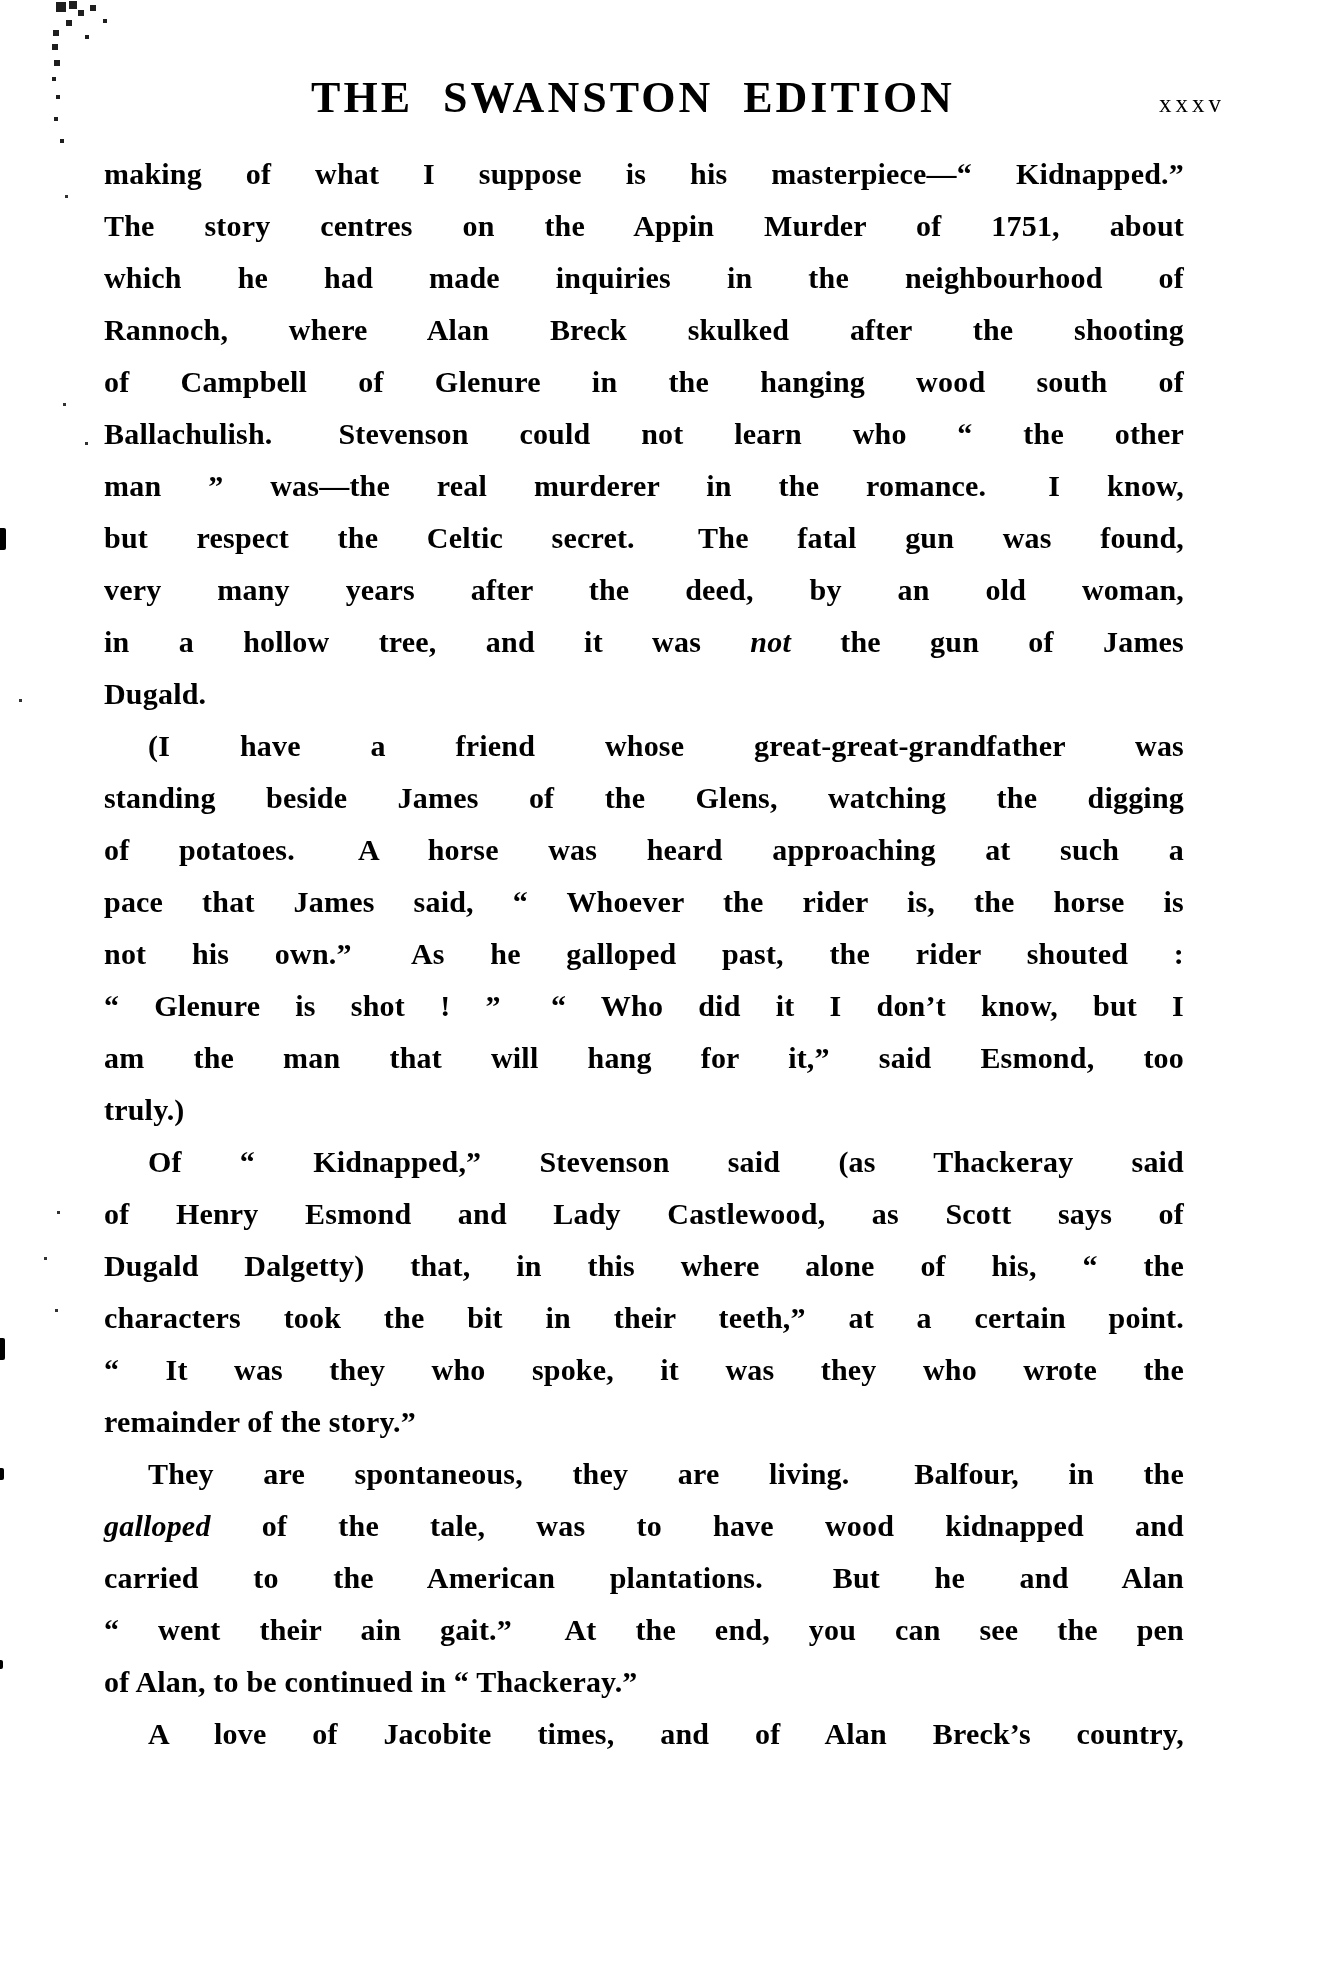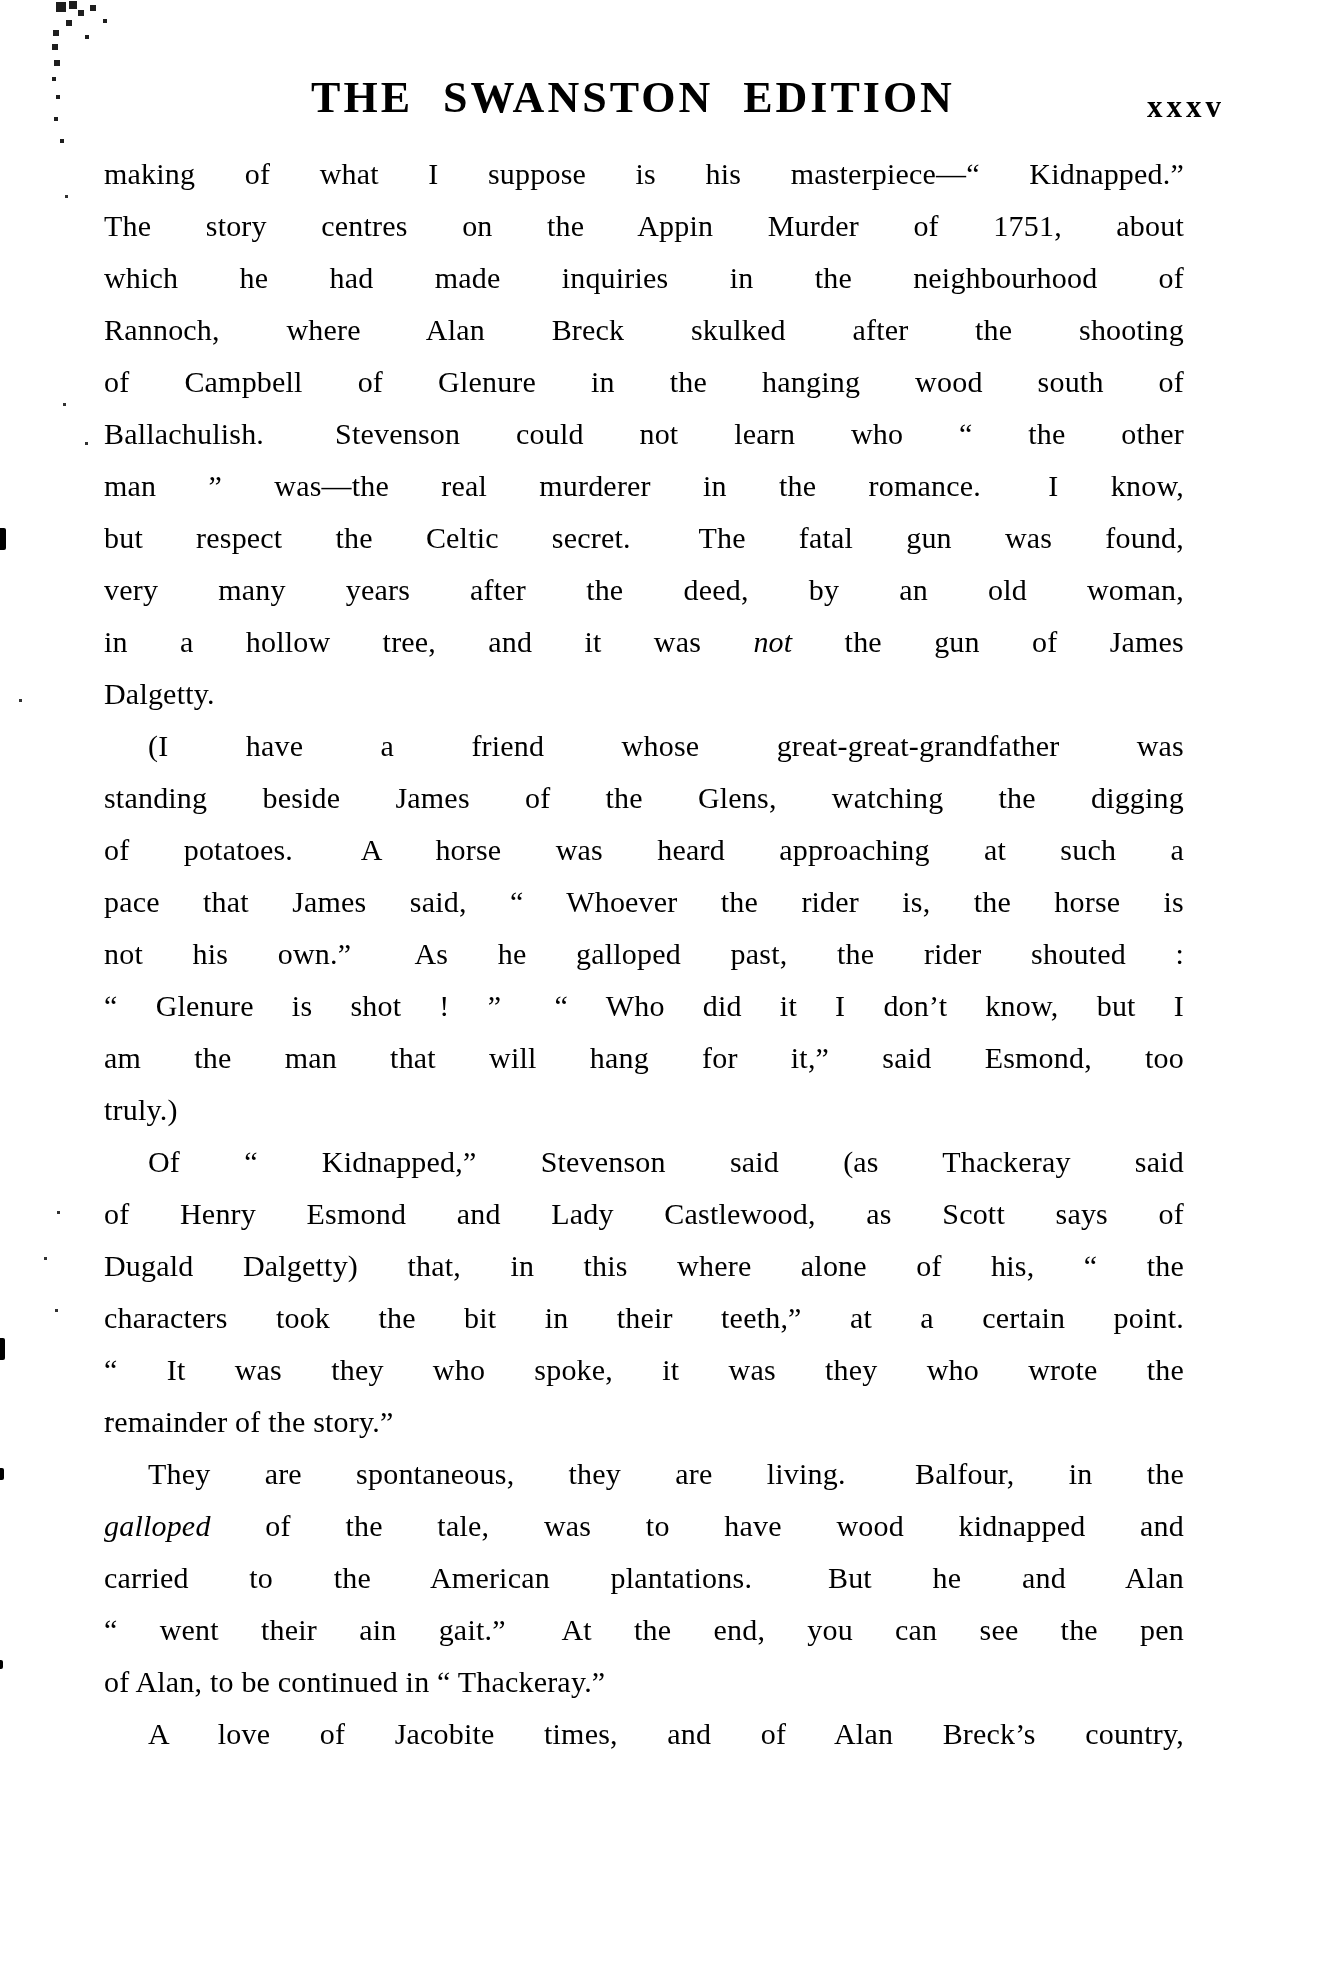--- a/index.html
+++ b/index.html
@@ -28,34 +28,34 @@
     line-height: 1;
     font-weight: 700;
     letter-spacing: 3px;
     word-spacing: 16px;
     white-space: nowrap;
   }
   .folio {
     position: absolute;
     top: 91px;
     right: 121px;
-    font-size: 31px;
+    font-size: 25px;
     line-height: 1;
-    font-weight: 700;
+    font-weight: 400;
     letter-spacing: 4px;
   }
 
   
   .text-block {
     position: absolute;
     top: 148px;
     left: 104px;
     width: 1080px;
     font-size: 30px;
-    font-weight: 400;
+    font-weight: 700;
     letter-spacing: 0.2px;
   }
   .line {
     height: 52px;
     line-height: 52px;
     text-align: justify;
     text-align-last: justify;
     -moz-text-align-last: justify;
     white-space: normal;
     overflow: visible;
@@ -128,21 +128,21 @@
       <div class="line"><span>making of what I suppose is his masterpiece—“ Kidnapped.”</span></div>
       <div class="line"><span>The story centres on the Appin Murder of 1751, about</span></div>
       <div class="line"><span>which he had made inquiries in the neighbourhood of</span></div>
       <div class="line"><span>Rannoch, where Alan Breck skulked after the shooting</span></div>
       <div class="line"><span>of Campbell of Glenure in the hanging wood south of</span></div>
       <div class="line"><span>Ballachulish.  Stevenson could not learn who “ the other</span></div>
       <div class="line"><span>man ” was—the real murderer in the romance.  I know,</span></div>
       <div class="line"><span>but respect the Celtic secret.  The fatal gun was found,</span></div>
       <div class="line"><span>very many years after the deed, by an old woman,</span></div>
       <div class="line"><span>in a hollow tree, and it was </span><span class="it">not</span><span> the gun of James</span></div>
-      <div class="line para-end"><span>Dalgetty.</span></div>
+      <div class="line para-end"><span>Dugald.</span></div>
       <div class="line indent"><span>(I have a friend whose great-great-grandfather was</span></div>
       <div class="line"><span>standing beside James of the Glens, watching the digging</span></div>
       <div class="line"><span>of potatoes.  A horse was heard approaching at such a</span></div>
       <div class="line"><span>pace that James said, “ Whoever the rider is, the horse is</span></div>
       <div class="line"><span>not his own.”  As he galloped past, the rider shouted :</span></div>
       <div class="line"><span>“ Glenure is shot ! ”  “ Who did it I don’t know, but I</span></div>
       <div class="line"><span>am the man that will hang for it,” said Esmond, too</span></div>
       <div class="line para-end"><span>truly.)</span></div>
       <div class="line indent"><span>Of “ Kidnapped,” Stevenson said (as Thackeray said</span></div>
       <div class="line"><span>of Henry Esmond and Lady Castlewood, as Scott says of</span></div>

